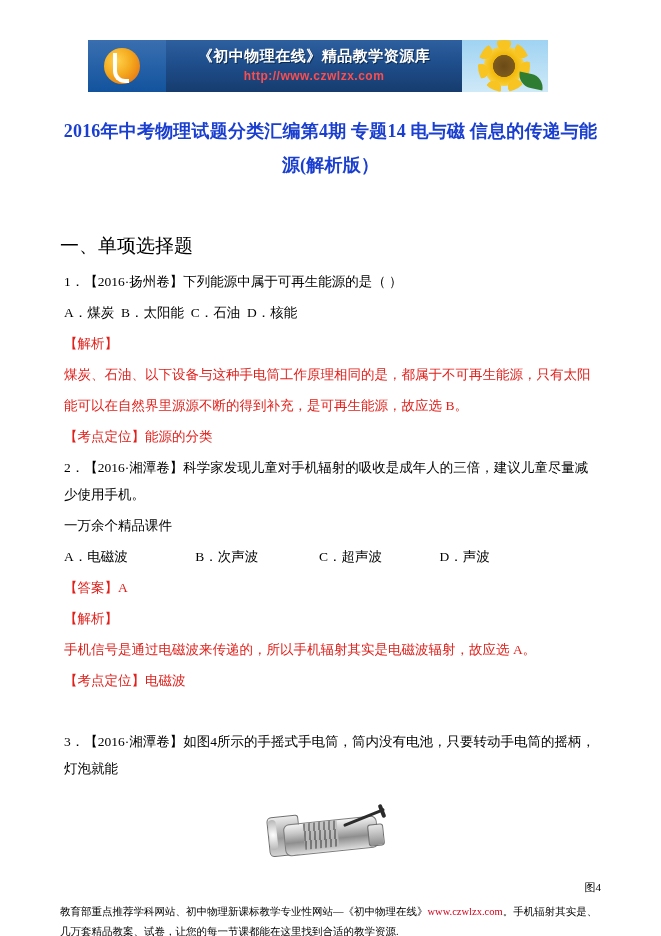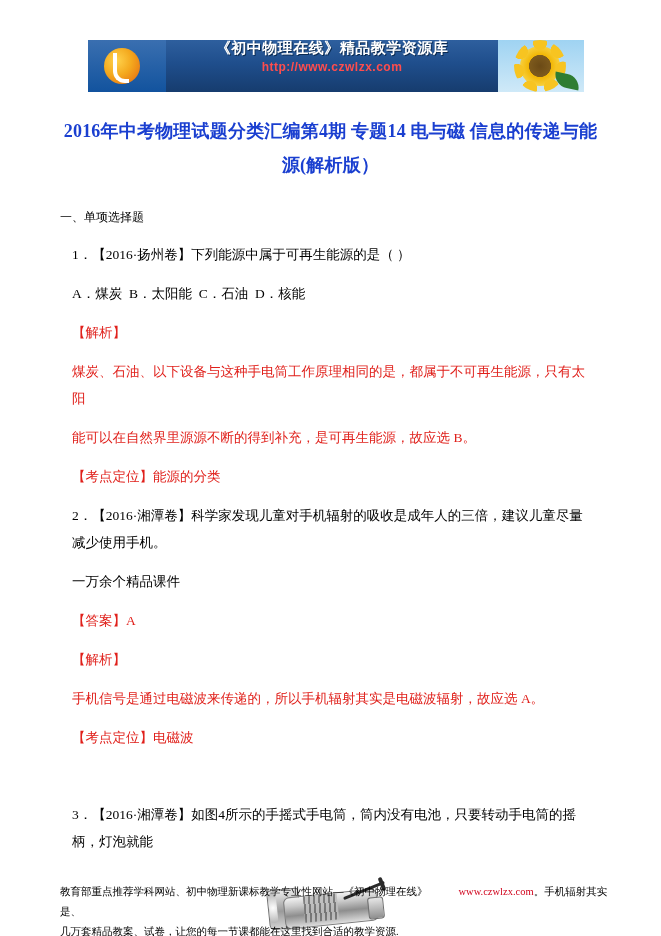--- a/index.html
+++ b/index.html
@@ -20,25 +20,26 @@
     width: 661px;
     height: 936px;
     box-sizing: border-box;
     padding: 0 60px;
   }
 
   
   .banner {
     position: relative;
     margin: 40px 0 0 28px;
-    width: 496px;
+    width: 460px;
     height: 52px;
     background: linear-gradient(to bottom, #2e5f9e 0%, #1f4e8c 45%, #163c6e 100%);
     overflow: hidden;
     display: flex;
+    align-items: center;
   }
   .banner-left {
     width: 78px;
     height: 52px;
     position: relative;
     flex: 0 0 auto;
     background: linear-gradient(to bottom, #3a6fb0, #12539e);
   }
   .logo-swoosh {
     position: absolute;
@@ -133,26 +134,26 @@
     text-align: center;
     color: #1a3fd0;
     font-size: 18px;
     font-weight: bold;
     line-height: 1.9;
     letter-spacing: 0.2px;
   }
 
   
   .section-head {
-    margin-top: 24px;
-    font-size: 12px;
+    margin-top: 46px;
+    font-size: 19px;
     line-height: 1.9;
   }
   p.line {
-    margin: 12px;
+    margin: 4px;
     font-size: 13.5px;
     line-height: 2.0;
     color: #000000;
   }
   p.red {
     color: #e0201b;
   }
   .gap-lg { height: 26px; }
 
   .opts {
@@ -267,21 +268,20 @@
     position: absolute;
     left: 60px;
     right: 42px;
     bottom: 34px;
     font-size: 10.5px;
     line-height: 1.9;
     color: #000000;
   }
   .footer .red-url {
     color: #d0021b;
-    margin-left: 31px;
   }
 </style>
 </head>
 <body>
 
 <div class="page">
 
   <div class="banner">
     <div class="banner-left">
       <div class="logo-swoosh"></div>
@@ -302,20 +302,21 @@
 
   <p class="line">1．【2016·扬州卷】下列能源中属于可再生能源的是（        ）</p>
   <p class="line opts">A．煤炭  B．太阳能  C．石油  D．核能</p>
   <p class="line red">【解析】</p>
   <p class="line red">煤炭、石油、以下设备与这种手电筒工作原理相同的是，都属于不可再生能源，只有太阳</p>
   <p class="line red">能可以在自然界里源源不断的得到补充，是可再生能源，故应选 B。</p>
   <p class="line red">【考点定位】能源的分类</p>
 
   <p class="line">2．【2016·湘潭卷】科学家发现儿童对手机辐射的吸收是成年人的三倍，建议儿童尽量减少使用手机。</p>
   <p class="line">一万余个精品课件</p>
+  <p class="line opts">A．电磁波                    B．次声波                  C．超声波                 D．声波</p>
   <p class="line red">【答案】A</p>
   <p class="line red">【解析】</p>
   <p class="line red">手机信号是通过电磁波来传递的，所以手机辐射其实是电磁波辐射，故应选 A。</p>
   <p class="line red">【考点定位】电磁波</p>
 
   <div class="gap-lg"></div>
 
   <p class="line">3．【2016·湘潭卷】如图4所示的手摇式手电筒，筒内没有电池，只要转动手电筒的摇柄，灯泡就能</p>
 
   <div class="figure-wrap">

